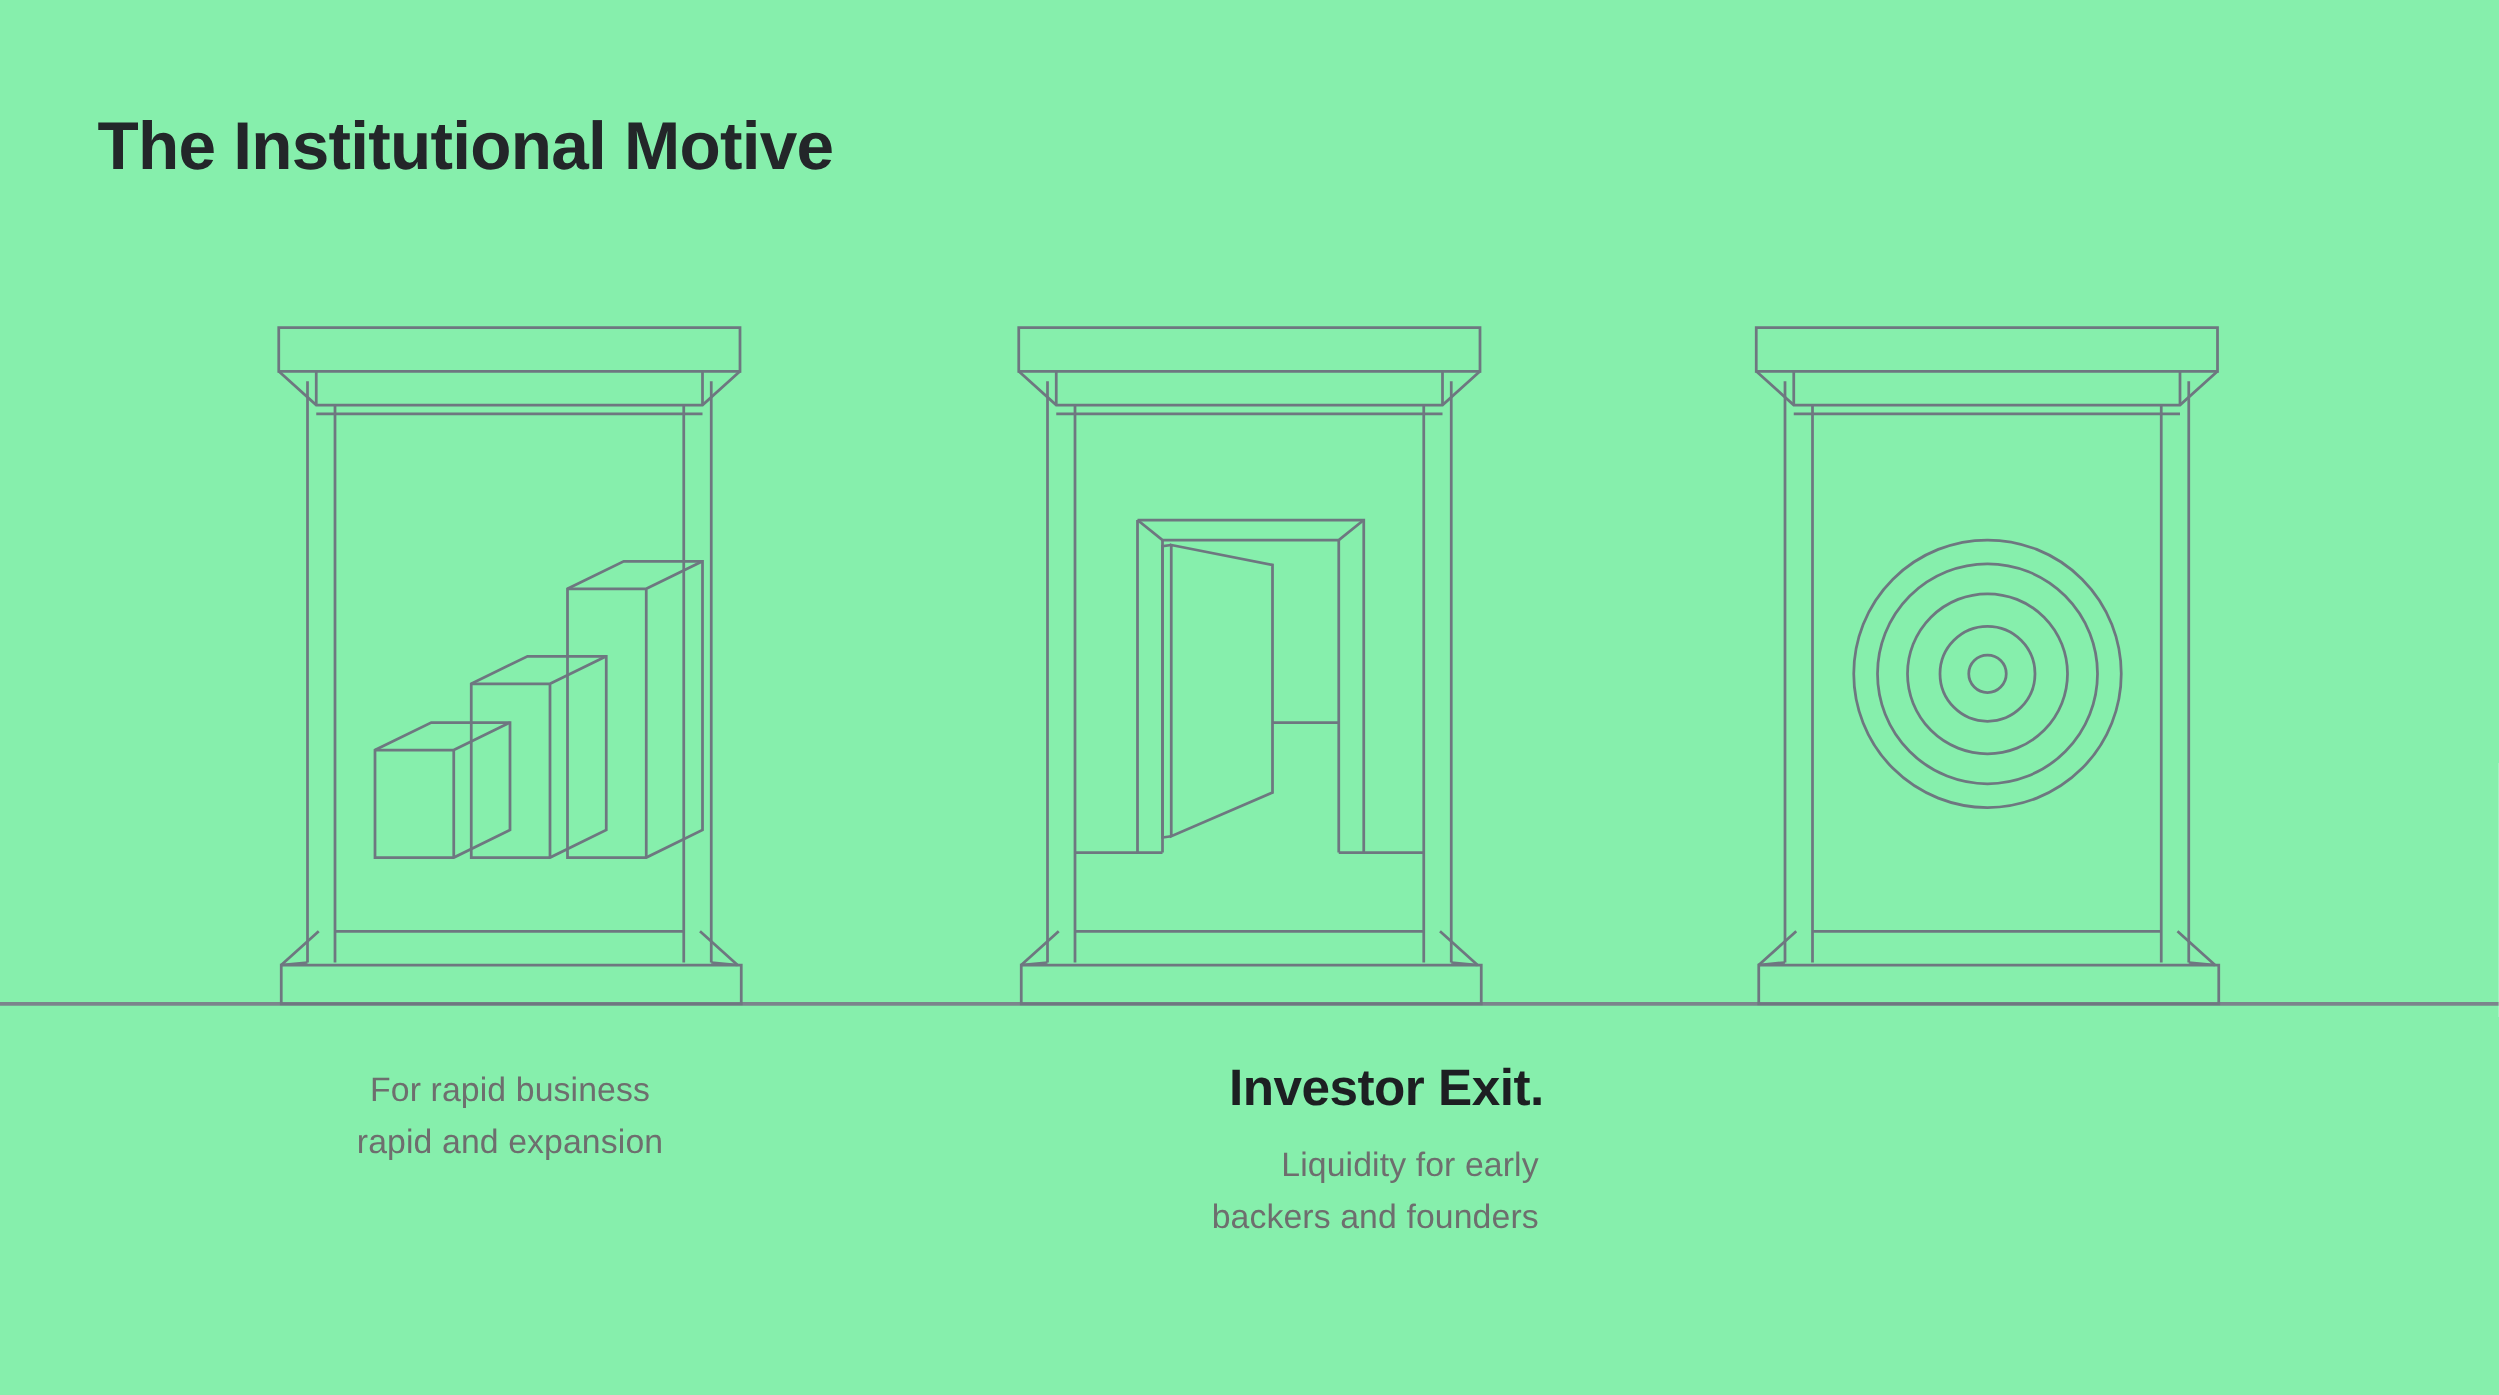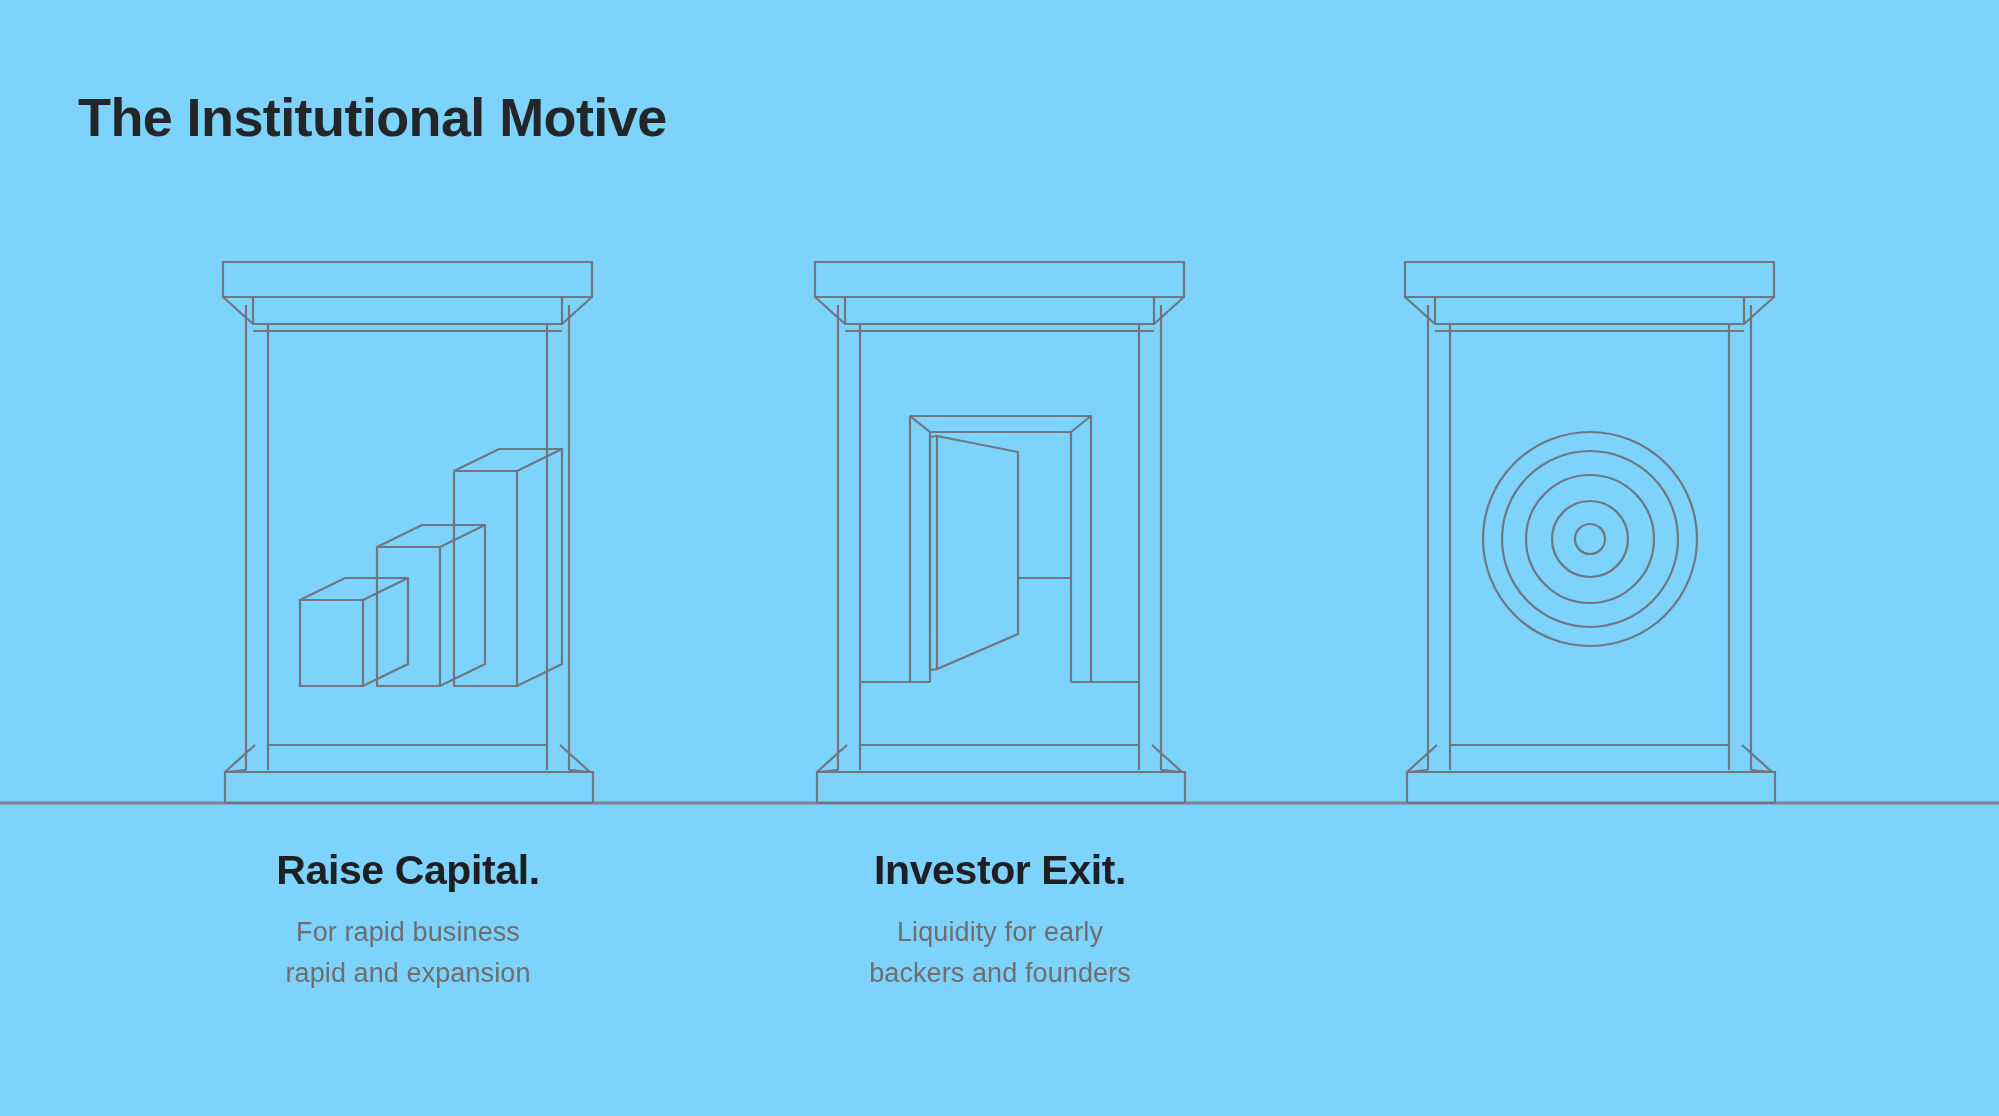--- a/index.html
+++ b/index.html
@@ -12,21 +12,21 @@
     height: 1116px;
     position: relative;
     overflow: hidden;
     font-family: "Liberation Sans", sans-serif;
     -webkit-font-smoothing: antialiased;
   }
 
   #slide {
     position: absolute;
     inset: 0;
-    background: #7dd3fc;
+    background: #86efac;
   }
 
   
   #page-title {
     position: absolute;
     left: 78px;
     top: 52px;
     font-size: 54px;
     font-weight: 700;
     letter-spacing: -0.6px;
@@ -46,21 +46,21 @@
   }
 
   
   .caption-col {
     position: absolute;
     top: 848px;
     width: 470px;
     text-align: center;
   }
   .caption-col.c1 { left: 173px; }
-  .caption-col.c2 { left: 765px; }
+  .caption-col.c2 { left: 765px; text-align: right; }
   .caption-col.c3 { left: 1358px; }
 
   .caption-title {
     font-size: 41px;
     font-weight: 700;
     letter-spacing: -0.4px;
     color: #1d1f22;
     line-height: 1.08;
     margin: 0 0 20px 0;
     white-space: nowrap;
@@ -176,21 +176,20 @@
           <circle cx="1590" cy="539" r="64"></circle>
           <circle cx="1590" cy="539" r="38"></circle>
           <circle cx="1590" cy="539" r="15"></circle>
         </g>
       </g>
 
     </g>
   </svg>
 
   <div class="caption-col c1">
-    <div class="caption-title">Raise Capital.</div>
     <div class="caption-desc">
       <span>For rapid business</span><br>
       <span>rapid and expansion</span>
     </div>
   </div>
 
   <div class="caption-col c2">
     <div class="caption-title">Investor Exit.</div>
     <div class="caption-desc">
       <span>Liquidity for early</span><br>

